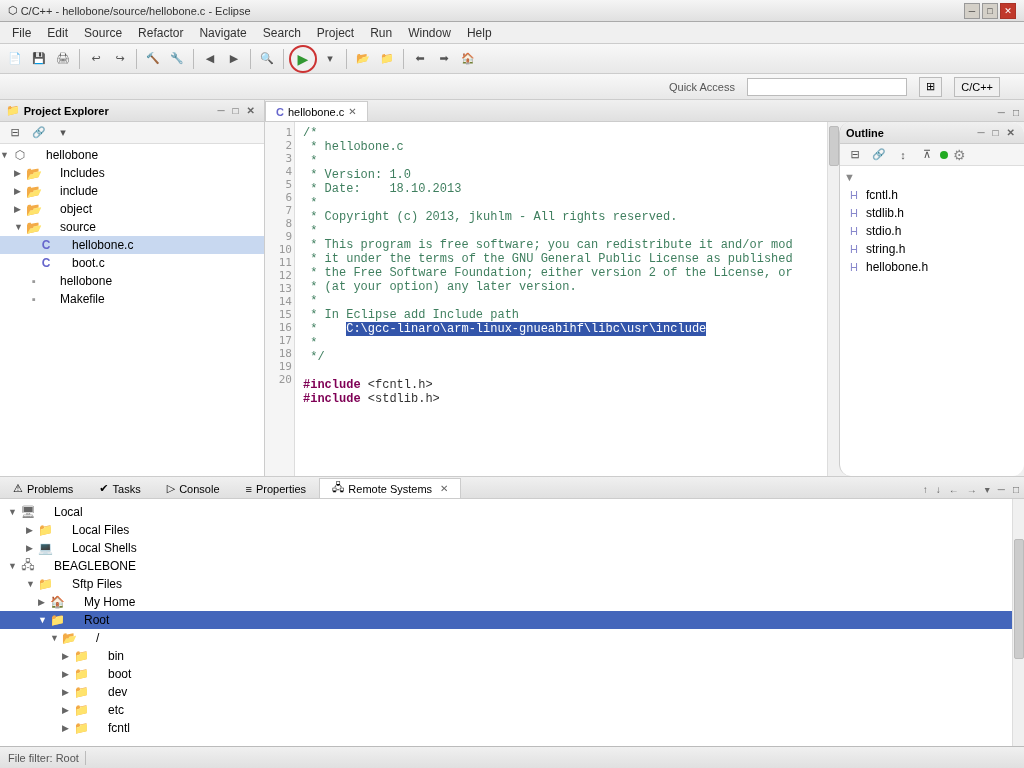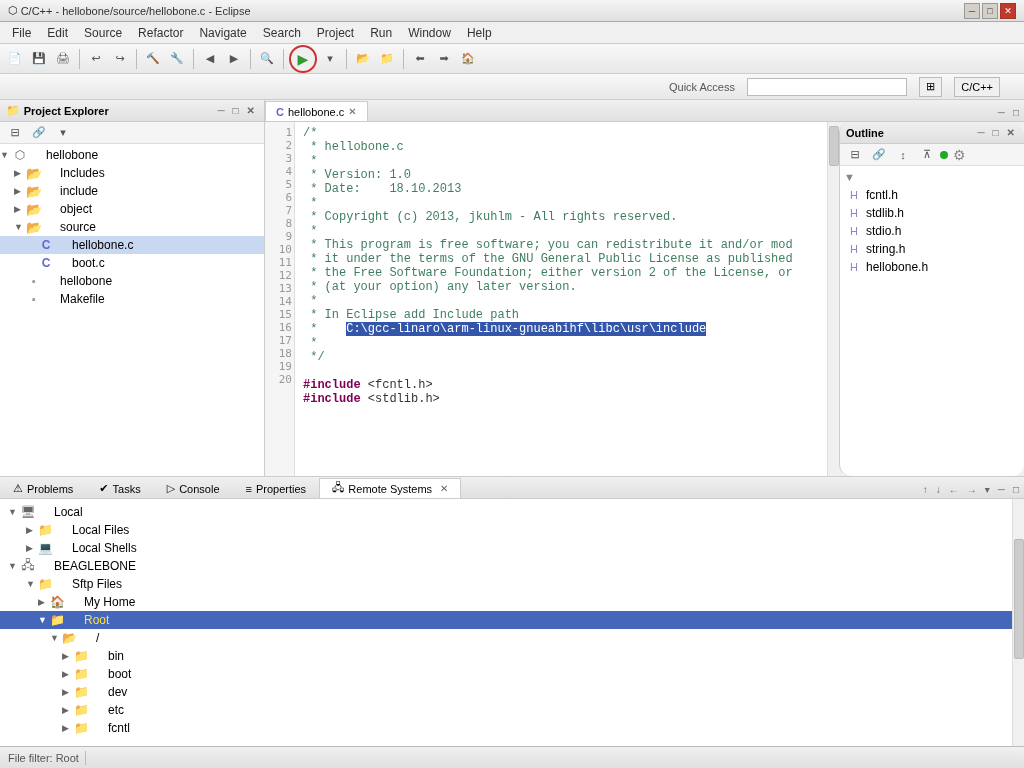--- a/index.html
+++ b/index.html
@@ -682,21 +682,21 @@
               <span style="color:#888;">🏠</span>
             </div>
           <span class="tree-label">My Home</span>
         </div>
 
         <div class="tree-item indent3" style="background:#4466bb; color:white;">
           <span class="tree-arrow" style="color:white;">▼</span>
           <div class="tree-icon">
               <span style="color:white;">📁</span>
             </div>
-          <span class="tree-label" style="color:#fde047;">Root</span>
+          <span class="tree-label" style="color:#000000;">Root</span>
         </div>
 
         <div class="tree-item indent4">
           <span class="tree-arrow">▼</span>
           <div class="tree-icon">
               <span style="color:#e8b800;">📂</span>
             </div>
           <span class="tree-label">/</span>
         </div>
 

